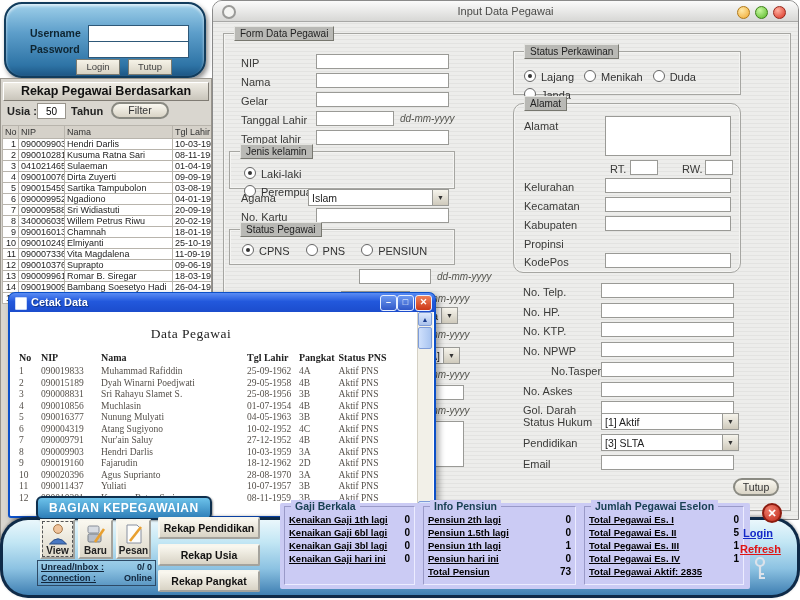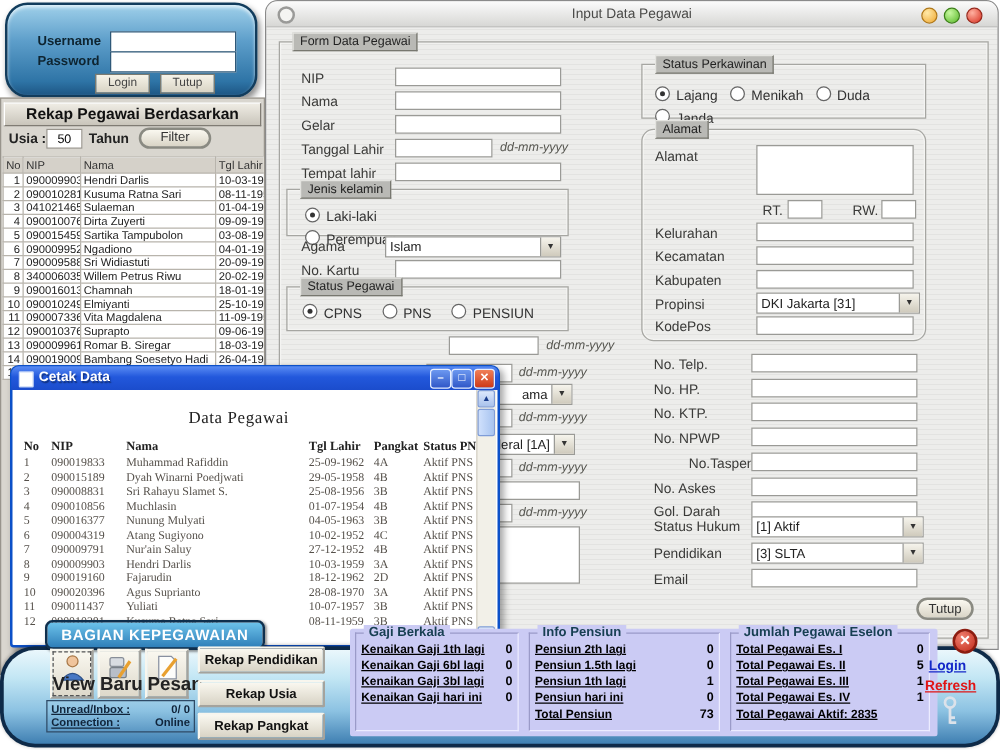--- a/index.html
+++ b/index.html
@@ -64,21 +64,21 @@
   .usia-lbl{position:absolute;font-size:11px;font-weight:bold;color:#222;}
   .usia-input{position:absolute;left:36px;top:24px;width:27px;height:14px;background:#fff;
     border:1px solid #98948c;font-size:10px;text-align:center;padding:0;}
   .tbl-rekap{position:absolute;left:1px;top:46px;border-collapse:collapse;table-layout:fixed;
     font-size:9px;color:#222;background:#fff;}
   .tbl-rekap td,.tbl-rekap th{border:1px solid #b8b4ac;padding:0 2px;white-space:nowrap;
     overflow:hidden;height:10px;line-height:10px;font-weight:normal;text-align:left;}
   .tbl-rekap th{background:#d5d1c9;color:#333;height:12px;}
   .tbl-rekap td:first-child{text-align:right;}
   
-  .win-xp{position:absolute;left:8px;top:292px;width:392px;height:226px;background:#fff;
+  .win-xp{position:absolute;left:8px;top:292px;width:428px;height:226px;background:#fff;
     border:2px solid #0c50c8;border-radius:7px 7px 3px 3px;box-sizing:border-box;
     box-shadow:3px 3px 6px rgba(0,0,0,.35);}
   .xp-bar{position:absolute;left:-1px;top:-1px;right:-1px;height:19px;border-radius:6px 6px 0 0;
     background:linear-gradient(#5a8cf4 0%,#2258dc 45%,#1b4ccc 100%);}
   .xp-title{position:absolute;left:22px;top:3px;font-size:11px;font-weight:bold;color:#fff;
     text-shadow:1px 1px 1px #10307c;}
   .xp-ico{position:absolute;left:6px;top:4px;width:10px;height:11px;background:#fff;
     border:1px solid #c8d8f8;border-radius:1px;}
   .xp-btn{position:absolute;top:2px;width:15px;height:14px;border:1px solid #e8f0ff;border-radius:3px;
     text-align:center;font-size:9px;font-weight:bold;color:#fff;line-height:13px;
@@ -104,21 +104,21 @@
     background:#0e2a48;box-shadow:0 -1px 3px rgba(0,0,0,.3);}
   .bar-inner{position:absolute;left:3px;top:3px;right:3px;bottom:3px;border-radius:25px;
     background:linear-gradient(180deg,#eaf7fc 0%,#c2e6f4 30%,#8cc2e2 65%,#3f7fb2 100%);}
   .bagian{position:absolute;left:36px;top:496px;height:16px;padding:2px 11px;
     background:linear-gradient(#6cc2ea,#2e7eb8);border:2px solid #0f2f4d;border-radius:6px;
     color:#fff;font-weight:bold;font-size:12px;line-height:16px;letter-spacing:.5px;
     box-shadow:1px 1px 2px rgba(0,0,0,.4);white-space:nowrap;}
   .tool-btn{position:absolute;top:519px;width:35px;height:40px;
     background:linear-gradient(#faf8f0,#ddd8ca);border:2px outset #f8f6ee;box-sizing:border-box;text-align:center;}
   .tool-btn.active{outline:1px dashed #555;outline-offset:-3px;}
-  .tool-lbl{position:absolute;left:0;right:0;bottom:1px;font-size:15px;font-weight:bold;color:#222;}
+  .tool-lbl{position:absolute;left:0;right:0;bottom:1px;font-size:10px;font-weight:bold;color:#222;}
   .unread-box{position:absolute;left:37px;top:560px;width:119px;height:26px;
     border:1px solid #2e4a66;box-sizing:border-box;font-size:9px;font-weight:bold;color:#10243a;
     padding:1px 3px;}
   .unread-box .ul{text-decoration:underline;}
   .unread-row{display:flex;justify-content:space-between;line-height:11px;}
   .rekap-btn{position:absolute;left:158px;width:102px;height:22px;
     background:linear-gradient(#faf8f0,#d8d3c5);border:2px outset #f8f6ee;border-radius:2px;
     font-size:10.5px;font-weight:bold;color:#111;text-align:center;line-height:19px;box-sizing:border-box;}
   .stat-strip{position:absolute;left:280px;top:503px;width:470px;height:86px;background:#cbcbf4;border-radius:2px;}
   .stat-panel{position:absolute;top:506px;height:79px;background:#cbcbf4;
@@ -220,24 +220,20 @@
       <input class="txt" style="left: 116px; top: 56px; width: 28px;" readonly="">
       <span class="flabel" style="left:168px;top:59px;">RW.</span>
       <input class="txt" style="left: 191px; top: 56px; width: 28px;" readonly="">
       <span class="flabel" style="left:10px;top:77px;">Kelurahan</span>
       <input class="txt" style="left: 91px; top: 74px; width: 126px;" readonly="">
       <span class="flabel" style="left:10px;top:96px;">Kecamatan</span>
       <input class="txt" style="left: 91px; top: 93px; width: 126px;" readonly="">
       <span class="flabel" style="left:10px;top:115px;">Kabupaten</span>
       <input class="txt" style="left: 91px; top: 112px; width: 126px;" readonly="">
       <span class="flabel" style="left:10px;top:134px;">Propinsi</span>
-      <div class="combo" style="left:91px;top:130px;width:131px;">
-        <span class="combo-text">DKI Jakarta [31]</span>
-        <span class="combo-btn">▼</span>
-      </div>
       <span class="flabel" style="left:10px;top:152px;">KodePos</span>
       <input class="txt" style="left: 91px; top: 149px; width: 126px;" readonly="">
     </div>
 
     <span class="flabel" style="left:310px;top:285px;">No. Telp.</span>
     <input class="txt" style="left: 388px; top: 282px; width: 133px;" readonly="">
     <span class="flabel" style="left:310px;top:305px;">No. HP.</span>
     <input class="txt" style="left: 388px; top: 302px; width: 133px;" readonly="">
     <span class="flabel" style="left:310px;top:324px;">No. KTP.</span>
     <input class="txt" style="left: 388px; top: 321px; width: 133px;" readonly="">

